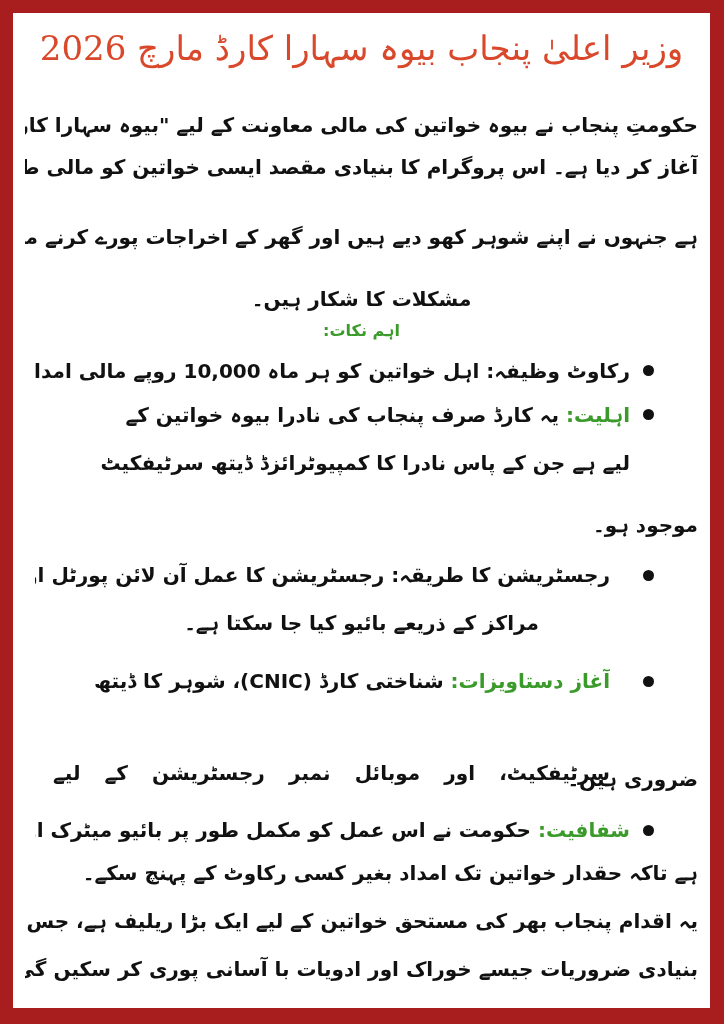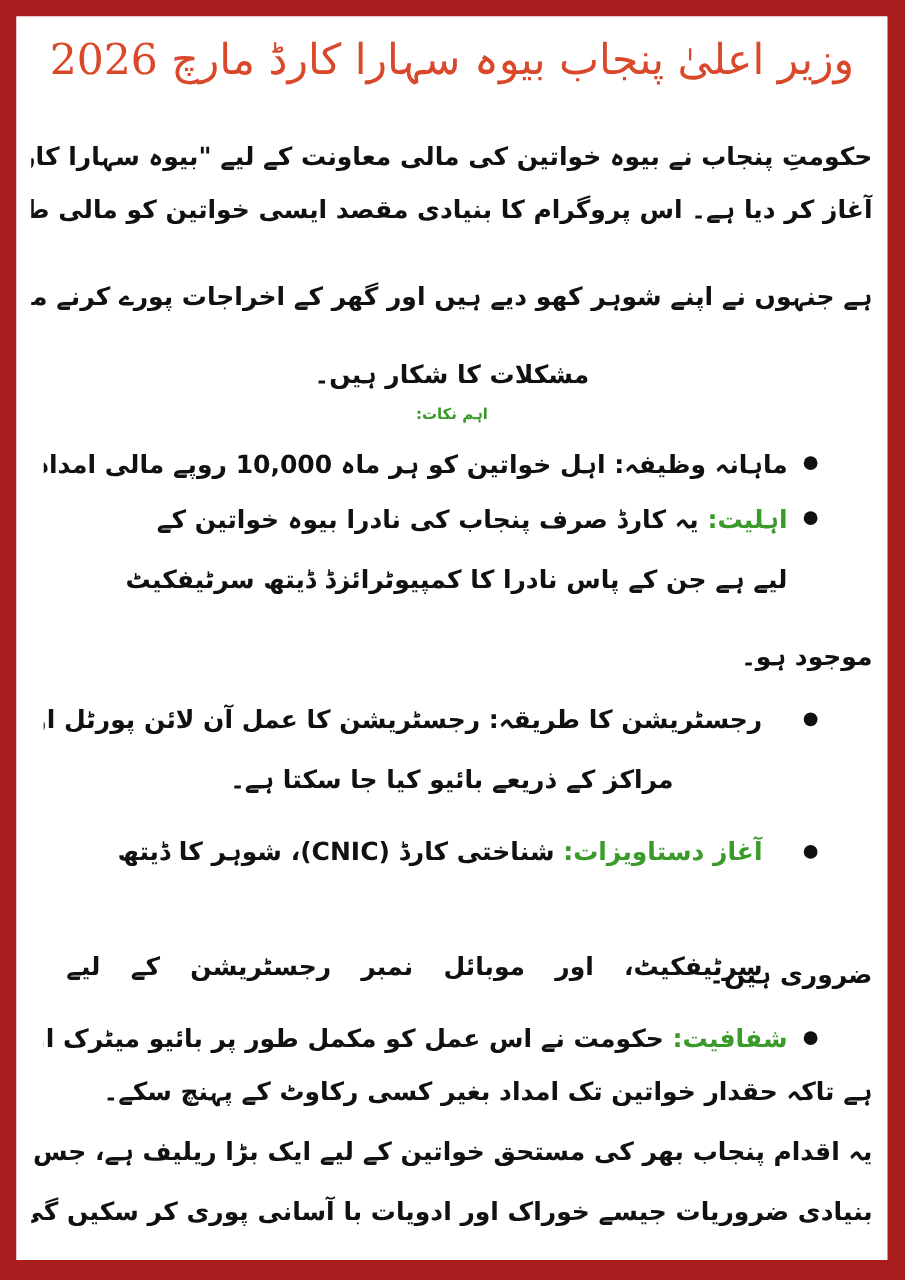--- a/index.html
+++ b/index.html
@@ -34,21 +34,21 @@
       position: absolute; left: 12px; right: 12px;
       font-size: 20px; line-height: 40px;
       white-space: nowrap; overflow: hidden;
       font-weight: bold;
     }
     .justify { text-align: justify; text-align-last: justify; }
     .center { text-align: center; }
     .green { color: #3a9a2a; }
     .heading {
       position: absolute; left: 0; right: 0;
-      text-align: center; font-size: 12px; line-height: 36px;
+      text-align: center; font-size: 16px; line-height: 36px;
       font-weight: bold;
     }
     .bullet {
       position: absolute; width: 11px; height: 11px; border-radius: 50%;
       background: #111111;
     }
     .bline {
       position: absolute; left: 22px;
       font-size: 20px; line-height: 40px; font-weight: bold;
       white-space: nowrap; overflow: hidden;
@@ -66,21 +66,21 @@
   <div class="line justify" style="top:92px;">حکومتِ پنجاب نے بیوہ خواتین کی مالی معاونت کے لیے "بیوہ سہارا کارڈ" کا باقاعدہ</div>
   <div class="line justify" style="top:134px;">آغاز کر دیا ہے۔ اس پروگرام کا بنیادی مقصد ایسی خواتین کو مالی طور پر خود مختار بنانا</div>
   <div class="line center" style="top:204px;">ہے جنہوں نے اپنے شوہر کھو دیے ہیں اور گھر کے اخراجات پورے کرنے میں</div>
   <div class="line center" style="top:254px;margin-top:12px;">مشکلات کا شکار ہیں۔</div>
 
   <div class="heading green" style="top:300px;">اہم نکات:</div>
 
   <div>
     <span class="bullet" style="right:56px; top:352px;"></span>
     <div class="bline" style="right:80px; top:338px;">
-      <span>ماہانہ وظیفہ:</span>
+      <span>رکاوٹ وظیفہ:</span>
       <span>اہل خواتین کو ہر ماہ 10,000 روپے مالی امداد دی جائے گی۔</span>
     </div>
   </div>
 
   <div>
     <span class="bullet" style="right:56px; top:396px;"></span>
     <div class="bline" style="right:80px; top:382px;">
       <span class="green">اہلیت:</span>
       <span>یہ کارڈ صرف پنجاب کی نادرا بیوہ خواتین کے</span>
     </div>

